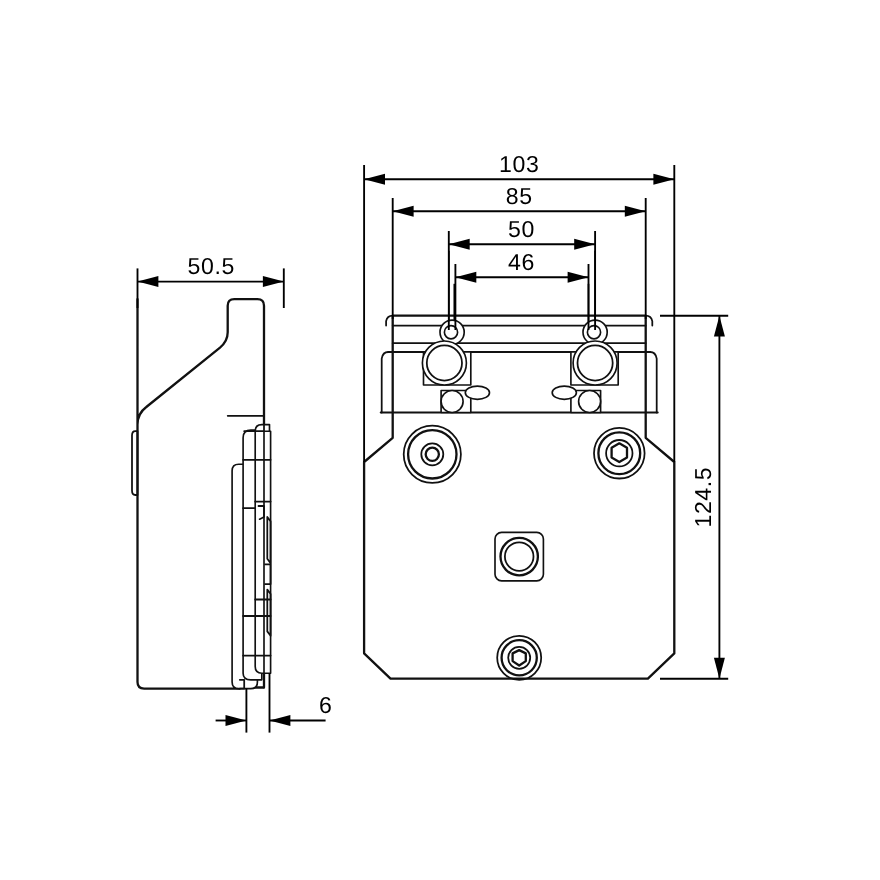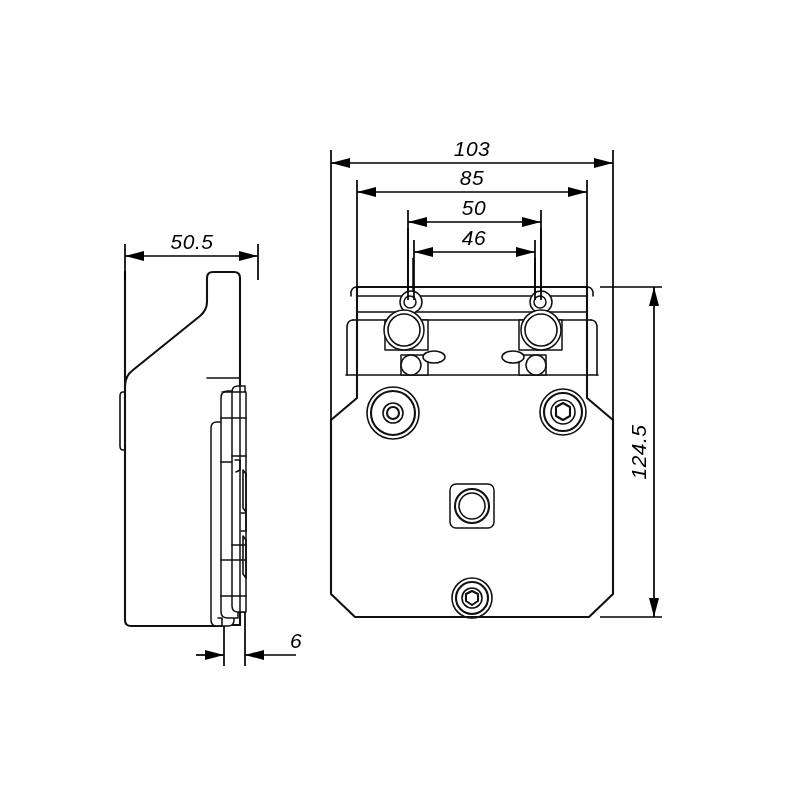--- a/index.html
+++ b/index.html
@@ -12,21 +12,20 @@
     width: 800px;
     height: 800px;
     overflow: hidden;
     font-family: "Liberation Sans", sans-serif;
   }
   #drawing-root {
     position: relative;
     width: 800px;
     height: 788px;
     background: #ffffff;
-    font-style: italic;
   }
   svg#tech-drawing {
     display: block;
     width: 800px;
     height: 800px;
   }
   .part-line {
     fill: none;
     stroke: #111111;
     stroke-width: 2.1;

